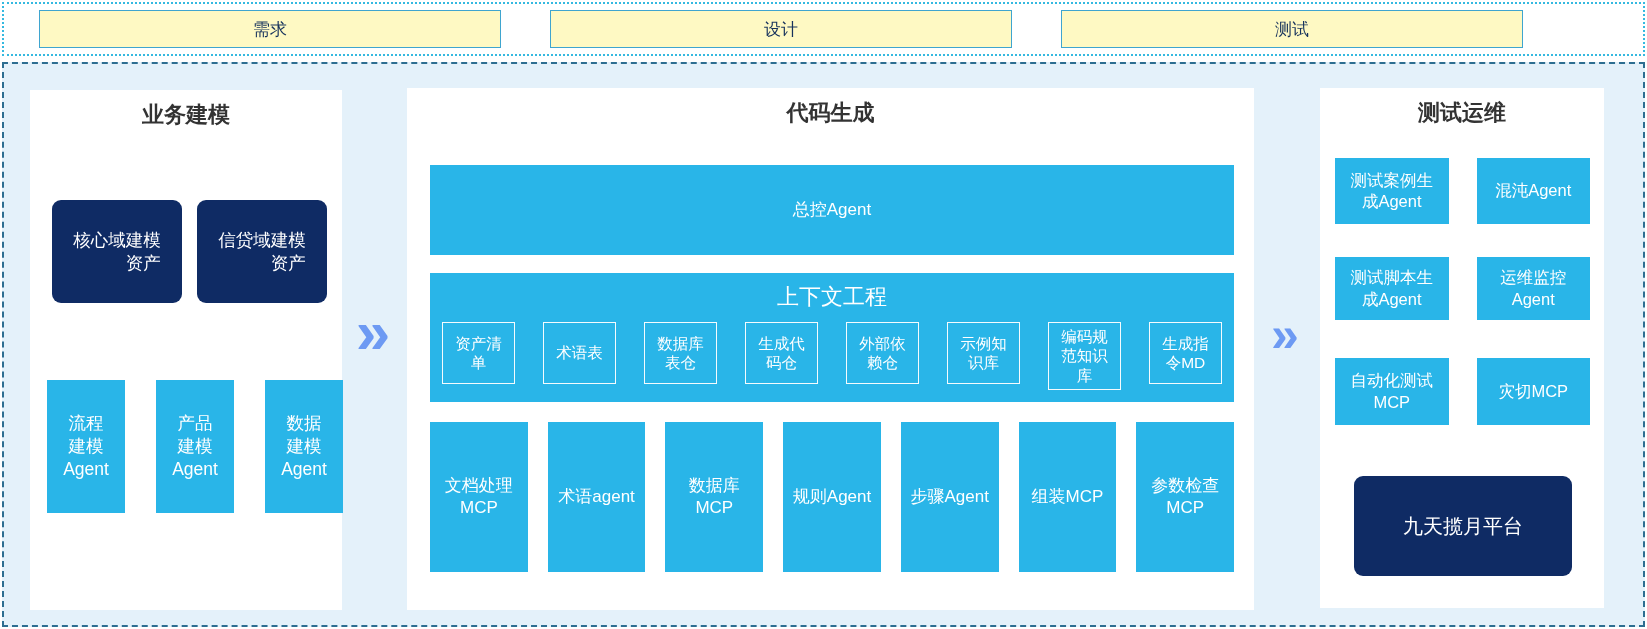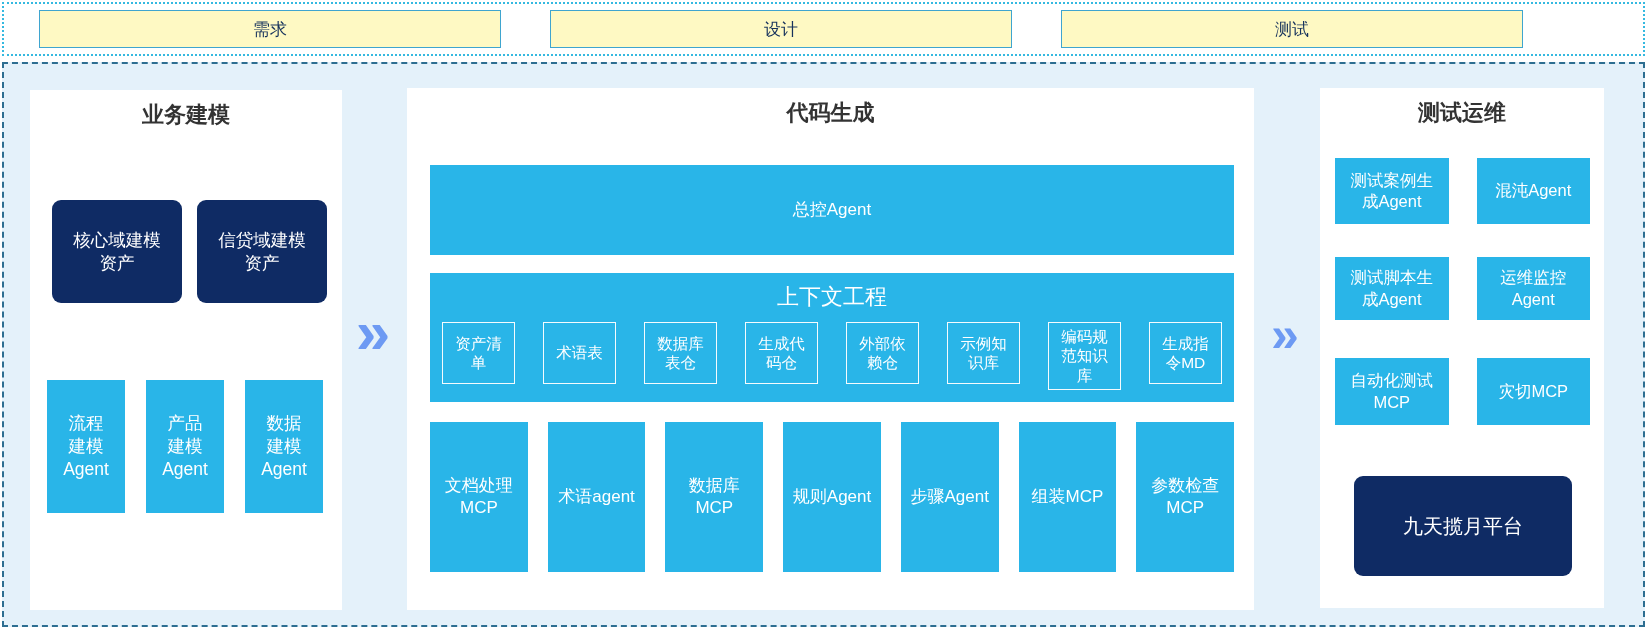--- a/index.html
+++ b/index.html
@@ -40,22 +40,22 @@
   .box {
     display: flex; align-items: center; justify-content: center;
     text-align: center; color: #ffffff; white-space: pre-line; line-height: 1.3;
   }
   .cyan { background: #29b5e8; }
   .navy { background: #0f2b64; border-radius: 9px; }
 
   
   .panel-left { left: 26px; top: 26px; width: 312px; height: 520px; }
   .assets-row { position: absolute; left: 22px; top: 110px; display: flex; gap: 15px; }
-  .asset-box { width: 130px; height: 103px; font-size: 17.5px; }
-  .bm-agents-row { position: absolute; left: 17px; top: 290px; display: flex; gap: 21px; }
+  .asset-box { width: 130px; height: 103px; font-size: 17.5px; text-align: right; }
+  .bm-agents-row { position: absolute; left: 17px; top: 290px; display: flex; gap: 31px; }
   .bm-agent-box { width: 78px; height: 133px; font-size: 17.5px; }
 
   
   .flow-arrow {
     position: absolute; display: flex; align-items: center; justify-content: center;
     color: #6d9af3; font-weight: bold; line-height: 1; user-select: none;
   }
   .arrow-1 { left: 337px; top: 234px; width: 64px; height: 68px; font-size: 62px; }
   .arrow-2 { left: 1254px; top: 242px; width: 54px; height: 56px; font-size: 50px; }
 

